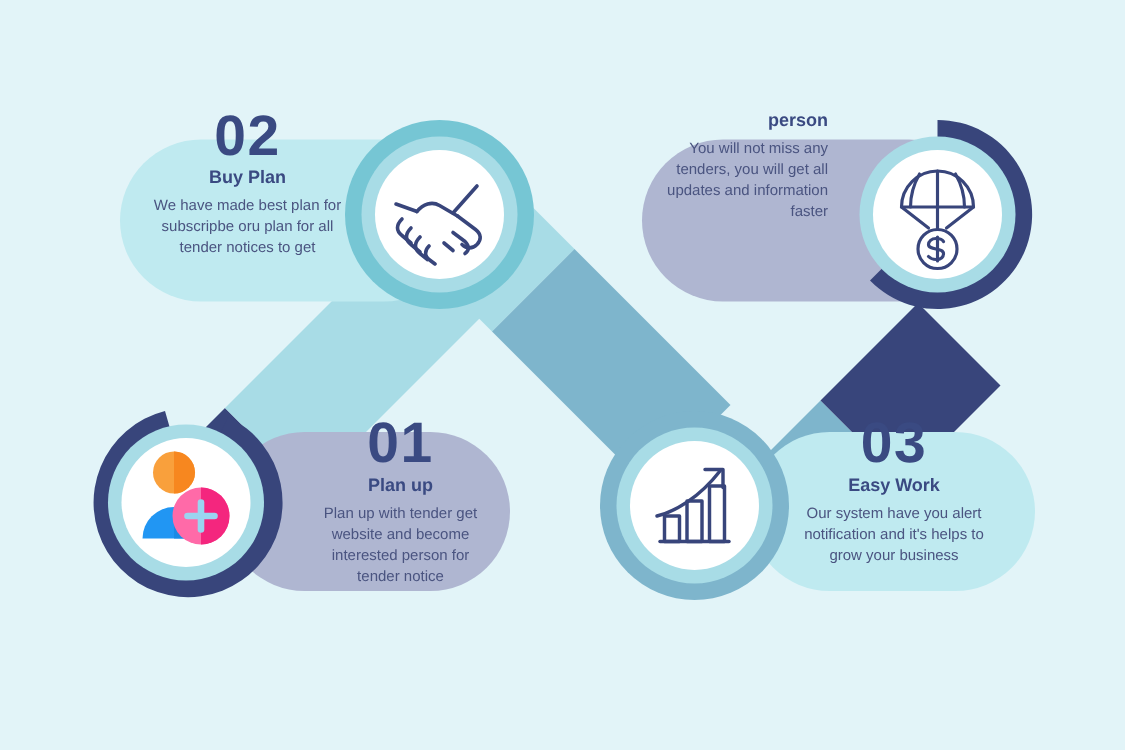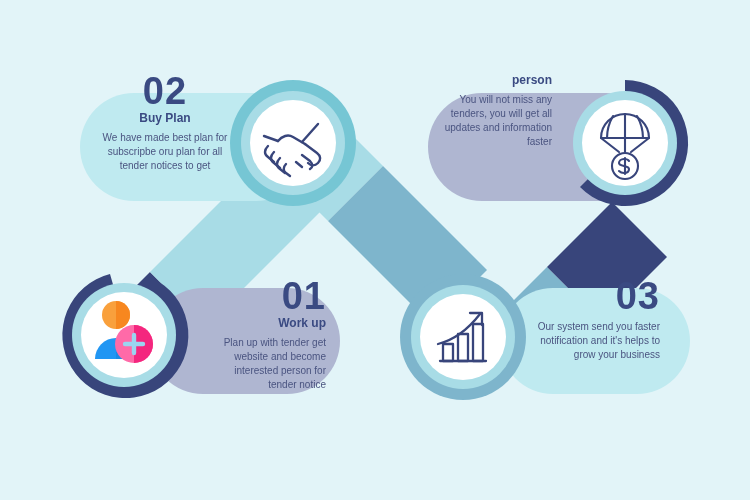--- a/index.html
+++ b/index.html
@@ -17,21 +17,21 @@
     line-height:1;letter-spacing:1px;
   }
   .panel .ttl{
     font-size:12px;font-weight:700;color:#3a4a82;
     line-height:1.15;margin-top:2px;
   }
   .panel .body{
     font-size:10px;color:#4a5480;line-height:1.42;margin-top:5px;
   }
   .ta-right{text-align:right;}
-  .ta-left{text-align:right;}
+  .ta-left{text-align:center;}
 </style>
 </head>
 <body>
 
 <div id="stage">
 
   <svg class="layer" viewBox="0 0 750 500">
 
     <g>
       <path d="M 102 320 L 150 272 L 205 327 L 157 375 Z" fill="#38457b"></path>
@@ -151,22 +151,23 @@
     <div class="body">We have made best plan for subscripbe oru plan for all tender notices to get</div>
   </div>
 
   <div class="panel ta-right" style="left:430px; top:72px; width:122px;">
     <div class="ttl">person</div>
     <div class="body">You will not miss any tenders, you will get all updates and information faster</div>
   </div>
 
   <div class="panel ta-left" style="left:208px; top:277px; width:118px;">
     <div class="num">01</div>
-    <div class="ttl">Work up</div>
+    <div class="ttl">Plan up</div>
     <div class="body">Plan up with tender get website and become interested person for tender notice</div>
   </div>
 
   <div class="panel ta-left" style="left:532px; top:277px; width:128px;">
     <div class="num">03</div>
-    <div class="body">Our system send you faster notification and it's helps to grow your business</div>
+    <div class="ttl">Easy Work</div>
+    <div class="body">Our system have you alert notification and it's helps to grow your business</div>
   </div>
 
 </div>
 
 </body></html>

